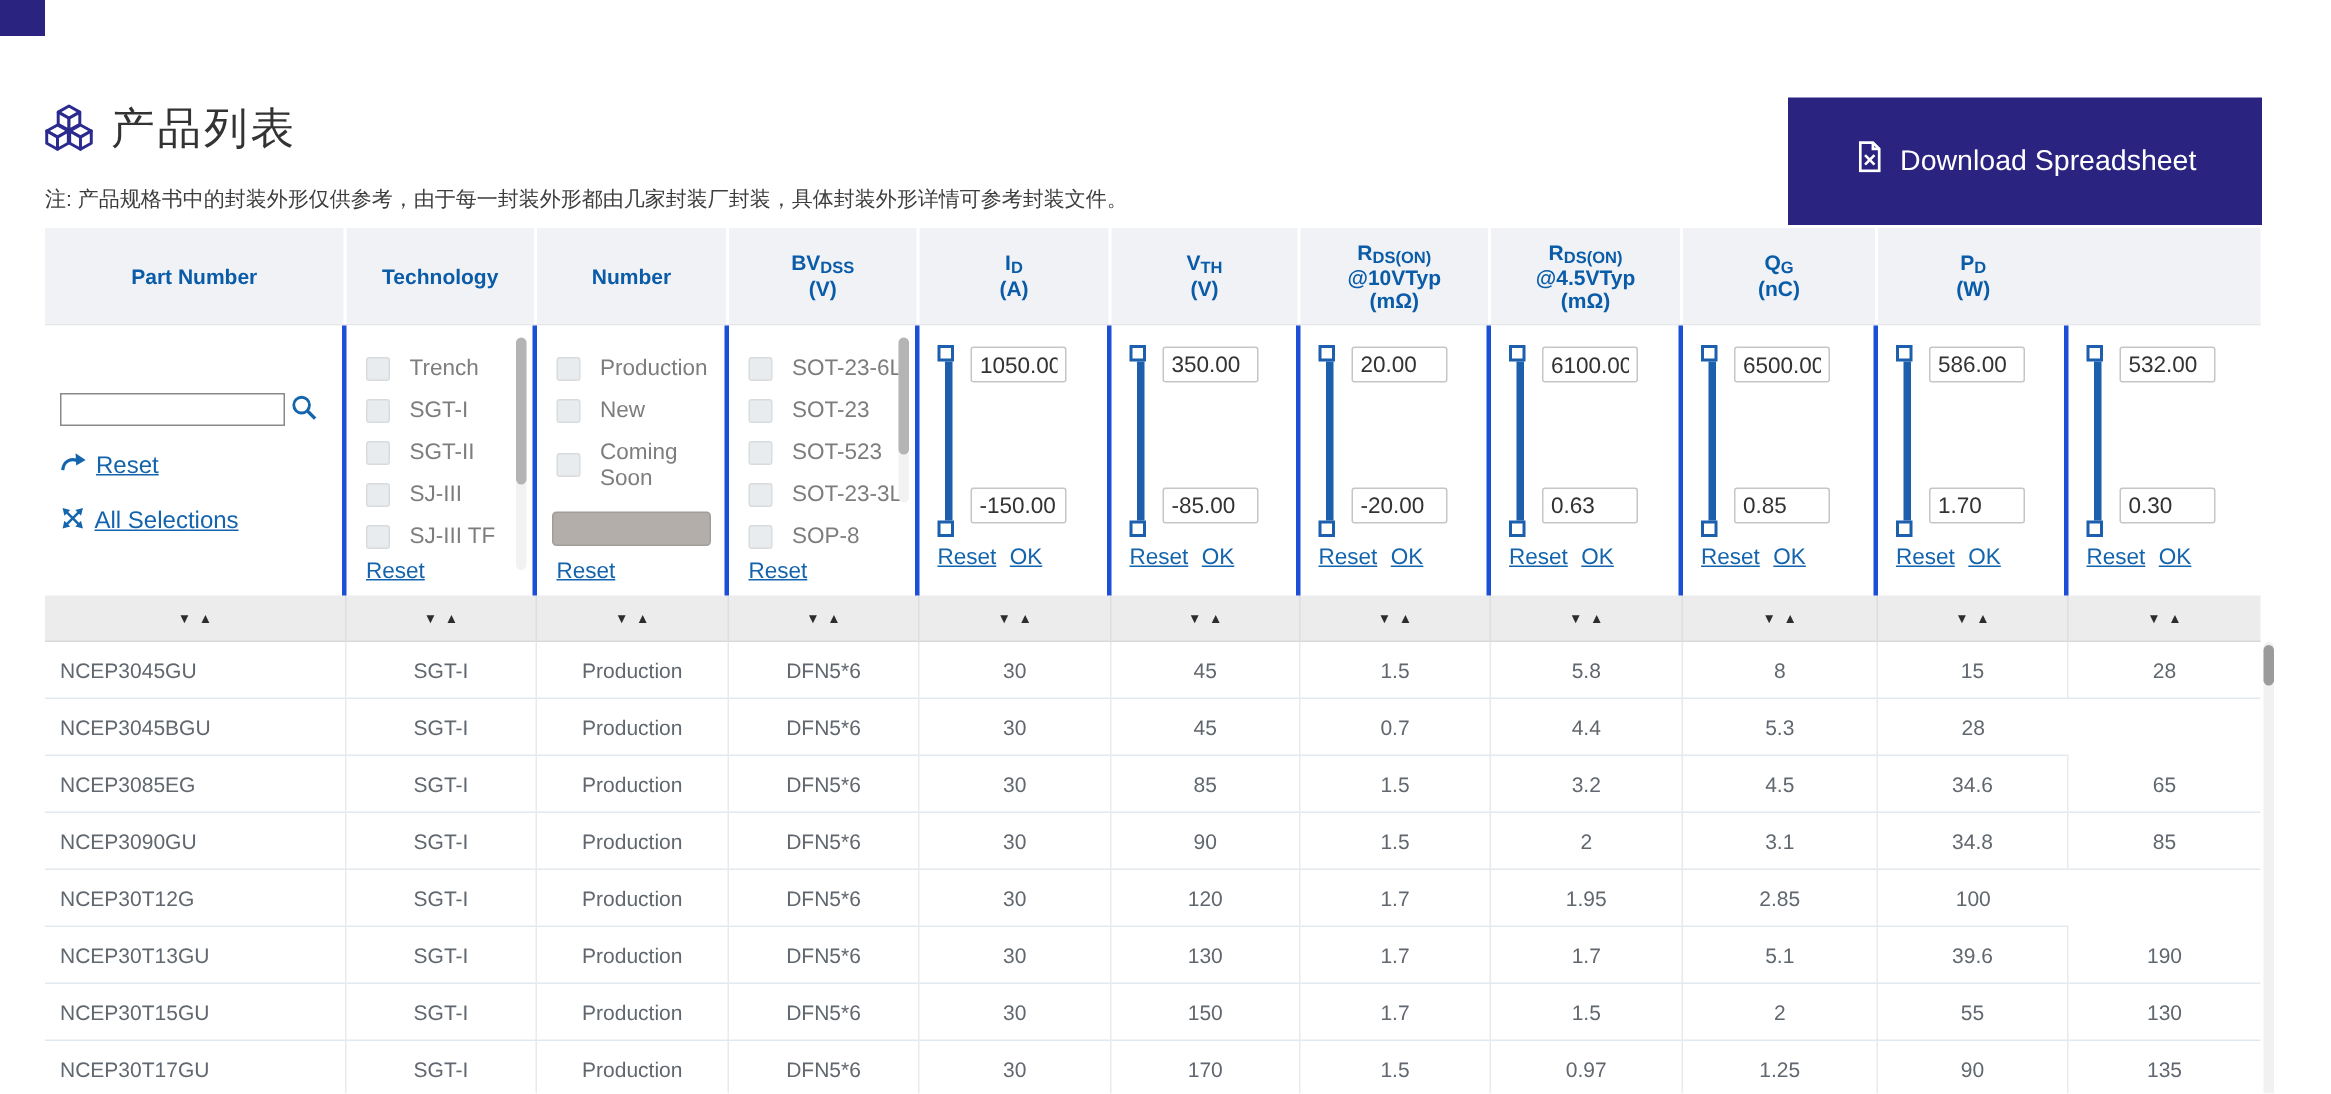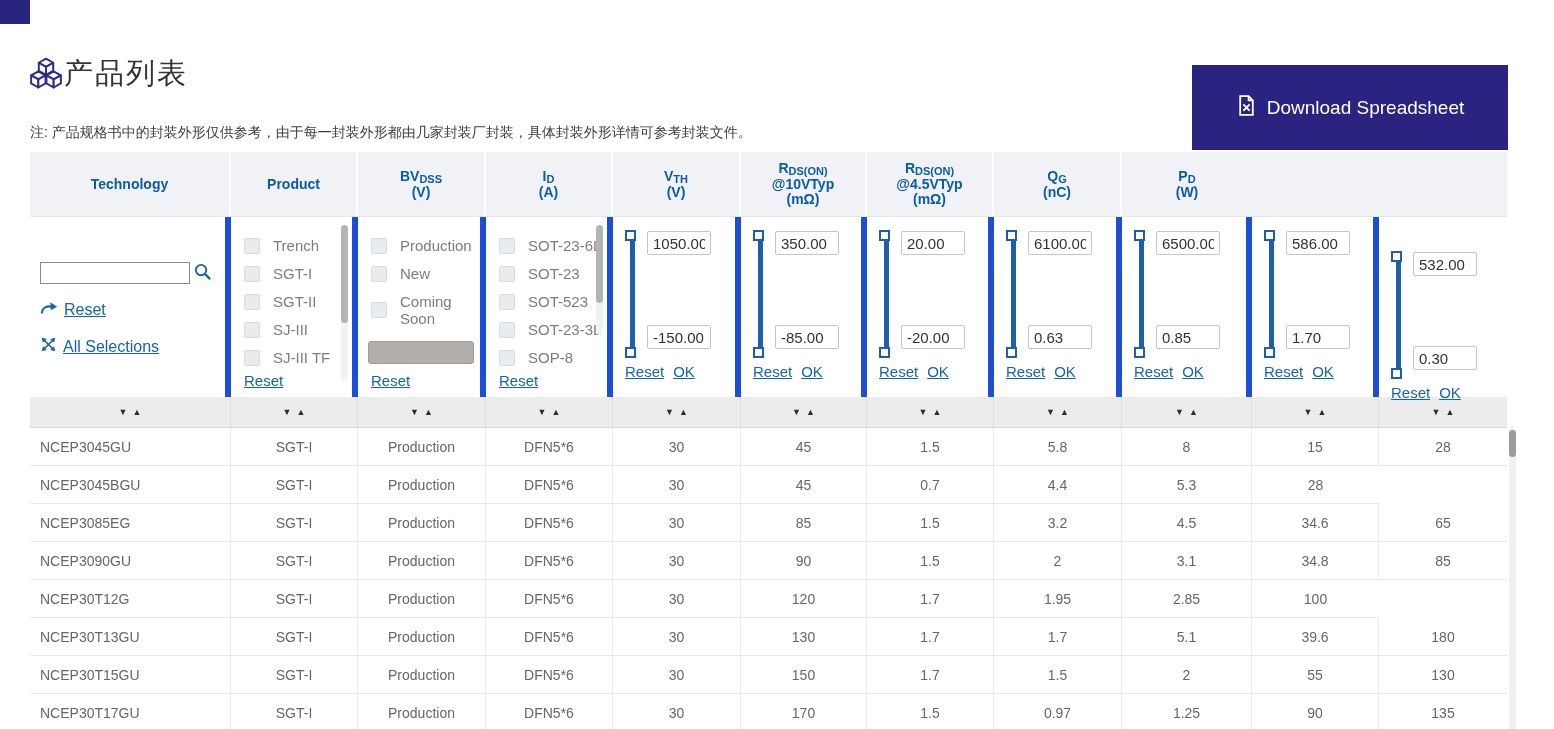--- a/index.html
+++ b/index.html
@@ -2,42 +2,42 @@
 <html><head>
 <meta charset="utf-8">
 <style>
   * { box-sizing: border-box; }
   html,body { margin:0; padding:0; background:#fff; }
   body { font-family:"Liberation Sans", sans-serif; }
   .screen { position:relative; width:1554px; height:729px; background:#fff; overflow:hidden; }
 
   .corner-block { position:absolute; left:0; top:0; width:30px; height:24px; background:var(--navy,#2a2380); }
 
-  .page-header { position:absolute; left:28px; top:54px; display:flex; align-items:center; }
+  .page-header { position:absolute; left:28px; top:66px; display:flex; align-items:center; gap:10px; }
   .logo svg { display:block; }
   .page-title { margin:0; font-size:29px; font-weight:400; color:#333; letter-spacing:2px; }
 
   .dl-btn { position:absolute; left:1192px; top:65px; width:316px; height:85px; background:var(--navy,#2a2380);
             color:#fff; border:none; display:flex; align-items:center; justify-content:center; gap:10px;
             font-size:19px; font-family:inherit; cursor:pointer; }
 
   .note { position:absolute; left:30px; top:124px; margin:0; font-size:14px; color:#3d3d3d; }
 
   .table { position:absolute; left:30px; top:152px; width:1477px; }
   .grid-row { display:grid; grid-template-columns:201px 127px 128px 127px 128px 126px 127px 128px 130px 127px 128px; }
 
   .thead { height:65px; background:#f0f2f5; border-bottom:1px solid #e7e7e7; }
   .hcell { display:flex; flex-direction:column; align-items:center; justify-content:center;
            color:var(--header-blue,#0a5ca8); font-weight:bold; font-size:14px; line-height:15px; border-right:2px solid #fff; }
   .hcell:last-child { border-right:none; }
   .hline span.sub { font-size:11px; position:relative; top:2px; }
 
   .tfilter { height:180px; background:#fff; }
-  .fcell { position:relative; border-right:6px solid #1d4ed8; font-size:14px; }
-  .fcell:last-child { border-right:none;margin-top:21px; }
+  .fcell { position:relative; border-right:3px solid #1d4ed8; font-size:14px; }
+  .fcell:last-child { border-right:none; }
 
   .search-row { display:flex; align-items:center; gap:3px; padding:45px 0 0 10px; }
   .search-input { width:150px; height:22px; border:1px solid #8a8a8a; font-size:13px; padding:0 5px; font-family:inherit; }
   .flink { display:flex; align-items:center; gap:6px; margin:15px 0 0 10px; color:var(--link-blue,#1464ad);
            font-size:16px; text-decoration:underline; cursor:pointer; }
   .flink svg { flex:0 0 auto; }
 
   .cb-list { padding:20px 0 0 13px; }
   .cb-row { display:flex; align-items:center; gap:13px; margin-bottom:11px; color:#7d7d7d; font-size:15px; cursor:pointer; }
   .cb { width:16px; height:16px; background:#e9ecef; border:1px solid #d9dcdf; border-radius:2px; flex:0 0 auto; }
@@ -104,24 +104,27 @@
         </svg>
     </span>
     <span>Download Spreadsheet</span>
   </button>
 
   <p class="note">注: 产品规格书中的封装外形仅供参考，由于每一封装外形都由几家封装厂封装，具体封装外形详情可参考封装文件。</p>
 
   <div class="table">
     <div class="thead grid-row" id="thead">
         <div class="hcell">
+          <div class="hline"><span>Part Number</span></div>
+        </div>
+        <div class="hcell">
           <div class="hline"><span>Technology</span></div>
         </div>
         <div class="hcell">
-          <div class="hline"><span>Product</span></div>
+          <div class="hline"><span>Number</span></div>
         </div>
         <div class="hcell">
           <div class="hline"><span>BV</span><span class="sub">DSS</span></div>
           <div class="hline"><span>(V)</span></div>
         </div>
         <div class="hcell">
           <div class="hline"><span>I</span><span class="sub">D</span></div>
           <div class="hline"><span>(A)</span></div>
         </div>
         <div class="hcell">
@@ -450,21 +453,21 @@
           <div class="dcell dleft">NCEP30T13GU</div>
           <div class="dcell">SGT-I</div>
           <div class="dcell">Production</div>
           <div class="dcell">DFN5*6</div>
           <div class="dcell">30</div>
           <div class="dcell">130</div>
           <div class="dcell">1.7</div>
           <div class="dcell">1.7</div>
           <div class="dcell">5.1</div>
           <div class="dcell">39.6</div>
-          <div class="dcell">180</div>
+          <div class="dcell">190</div>
         </div>
         <div class="grid-row drow">
           <div class="dcell dleft">NCEP30T15GU</div>
           <div class="dcell">SGT-I</div>
           <div class="dcell">Production</div>
           <div class="dcell">DFN5*6</div>
           <div class="dcell">30</div>
           <div class="dcell">150</div>
           <div class="dcell">1.7</div>
           <div class="dcell">1.5</div>

